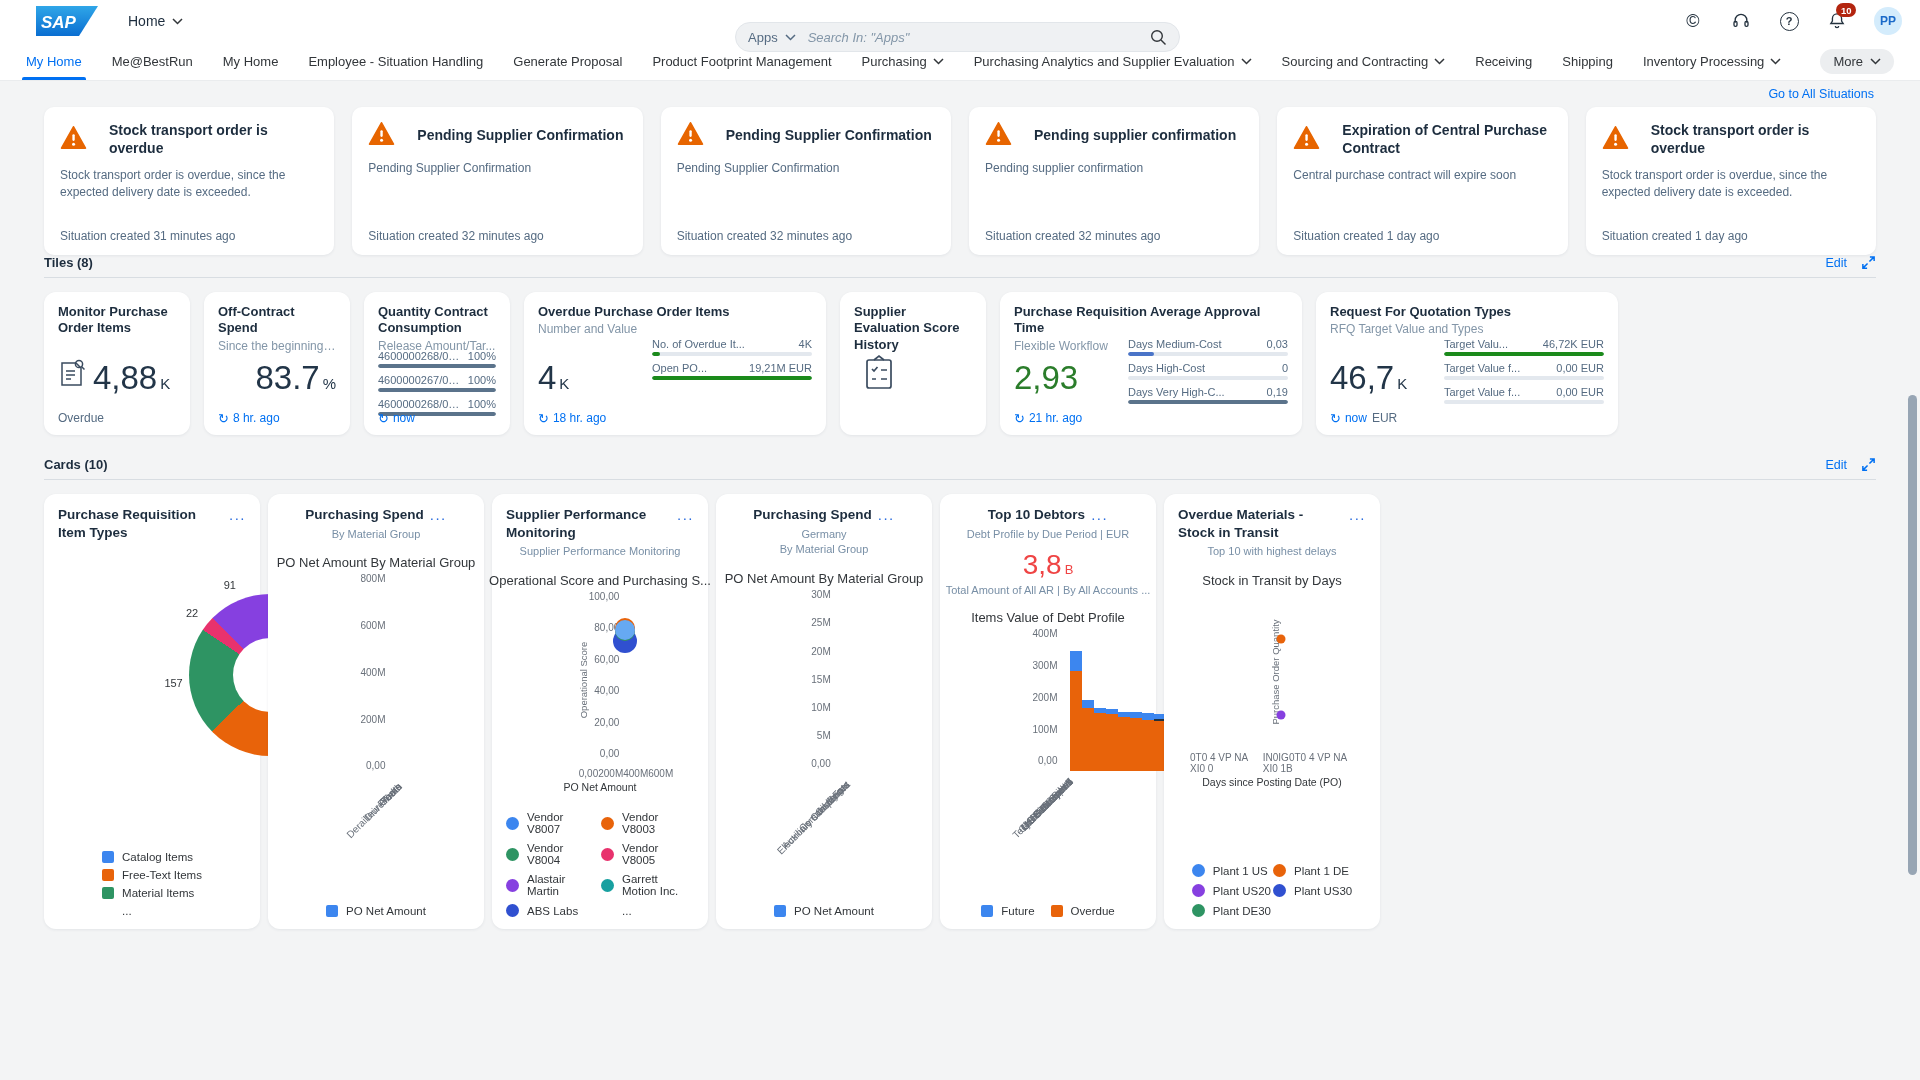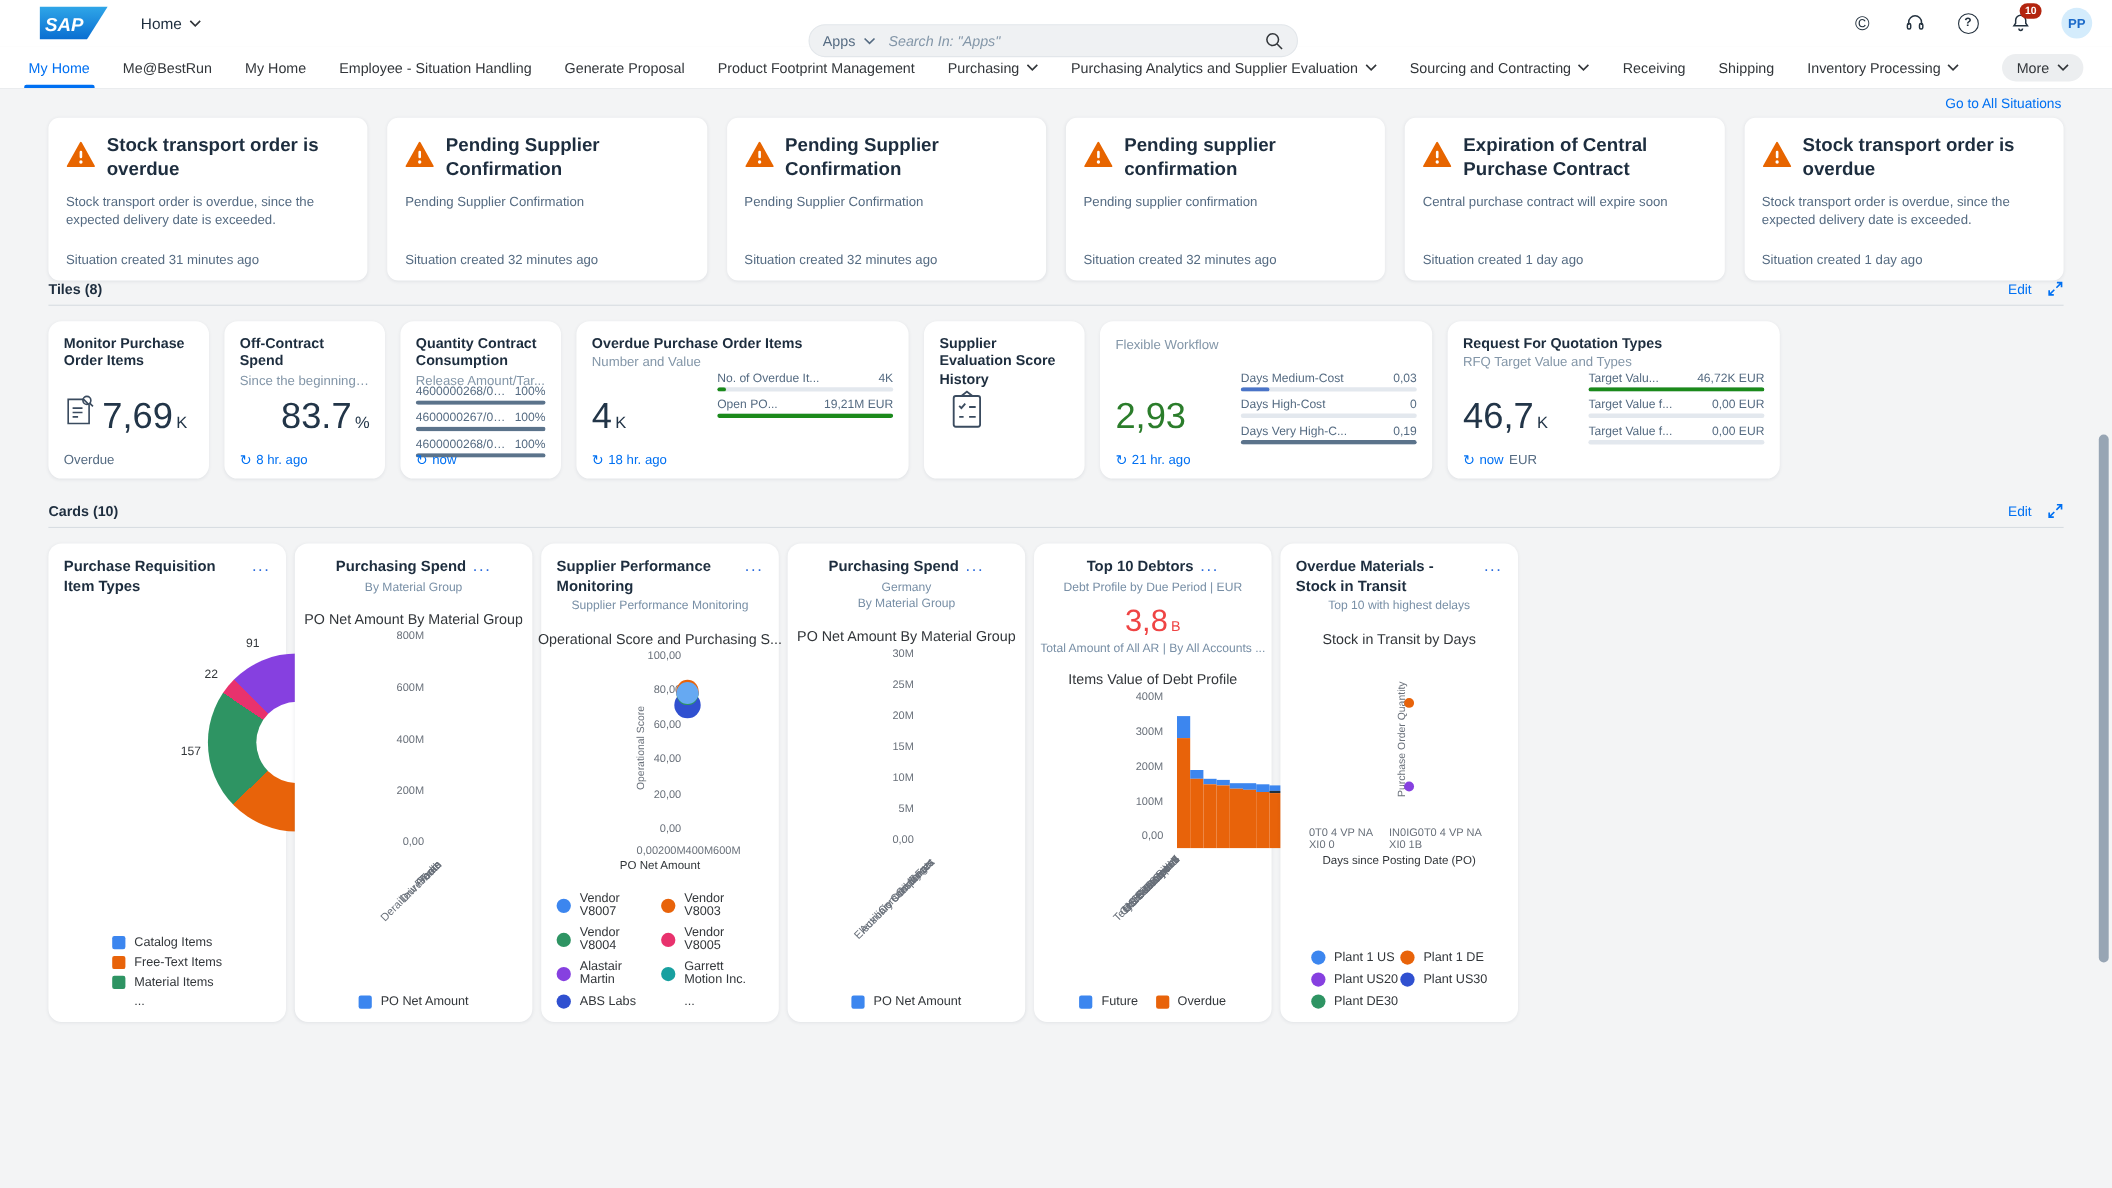--- a/index.html
+++ b/index.html
@@ -36,21 +36,21 @@
 
   
   .main{padding:0 44px;}
   .sit-link-row{display:flex;justify-content:flex-end;padding:6px 2px 6px 0;}
   .link{color:#0070F2;font-size:12.5px;cursor:pointer;text-decoration:none;}
 
   .situation-row{display:flex;gap:18px;}
   .situation-card{flex:1;background:#fff;border-radius:10px;height:148px;position:relative;
                   padding:14px 16px;box-sizing:border-box;box-shadow:0 1px 3px rgba(34,54,73,.08);cursor:pointer;}
   .sit-head{display:flex;align-items:center;gap:10px;}
-  .sit-title{font-size:17px;font-weight:bold;color:#1D2D3E;line-height:1.3;}
+  .sit-title{font-size:14px;font-weight:bold;color:#1D2D3E;line-height:1.3;margin-left:12px;}
   .sit-body{margin-top:10px;font-size:12px;color:#556B82;line-height:1.4;}
   .sit-footer{position:absolute;left:16px;bottom:12px;font-size:12px;color:#556B82;}
 
   .section-title{font-size:17px;font-weight:bold;margin:26px 0 8px;}
   .subhead-row{display:flex;justify-content:space-between;align-items:center;}
   .subhead{font-size:13px;font-weight:bold;color:#1D2D3E;}
   .subhead-actions{display:flex;align-items:center;gap:14px;}
   .divider{border-bottom:1px solid #D8DDE2;margin:7px 0 14px;}
 
   
@@ -340,21 +340,21 @@
     <div class="tiles-row" id="tiles-row">
         <div class="tile">
           <div class="tile-title">Monitor Purchase Order Items</div>
           <div class="tile-value">
             <span style="margin-right: 4px;"><svg width="28" height="30" viewBox="0 0 28 30" fill="none" stroke="#3A4B5F" stroke-width="1.5">
                 <path d="M4 4h14l5 5v17H4z"></path>
                 <path d="M8 12h9M8 16h9M8 20h5"></path>
                 <circle cx="21" cy="5" r="3.6"></circle>
                 <path d="M23.5 7.5l3 3"></path>
               </svg></span>
-            <span>7,69</span>
+            <span>4,88</span>
             <span class="unit">K</span>
           </div>
           <div class="tile-footer">Overdue</div>
         </div>
         <div class="tile">
           <div class="tile-title">Off-Contract Spend</div>
           <div class="tile-sub">Since the beginning ...</div>
           <div class="tile-value right">
             <span>83.7</span>
             <span class="unit">%</span>
@@ -442,20 +442,21 @@
         <div class="tile">
           <div class="tile-title">Supplier Evaluation Score History</div>
           <div class="tile-big-icon"><svg width="34" height="38" viewBox="0 0 34 38" fill="none" stroke="#3A4B5F" stroke-width="1.7">
               <rect x="5" y="6" width="24" height="28" rx="2"></rect>
               <path d="M12 6l5-4 5 4"></path>
               <path d="M10 15l2 2 3.5-4M19 16h6"></path>
               <path d="M10 25h4M19 25h6"></path>
             </svg></div>
         </div>
         <div class="tile wide">
+          <div class="tile-title">Purchase Requisition Average Approval Time</div>
           <div class="tile-sub">Flexible Workflow</div>
           <div class="tile-value green">
             <span>2,93</span>
           </div>
           <div class="tile-rows">
             <div class="trow">
               <div class="lv">
                 <span class="lab">Days Medium-Cost</span>
                 <span class="val">0,03</span>
               </div>

